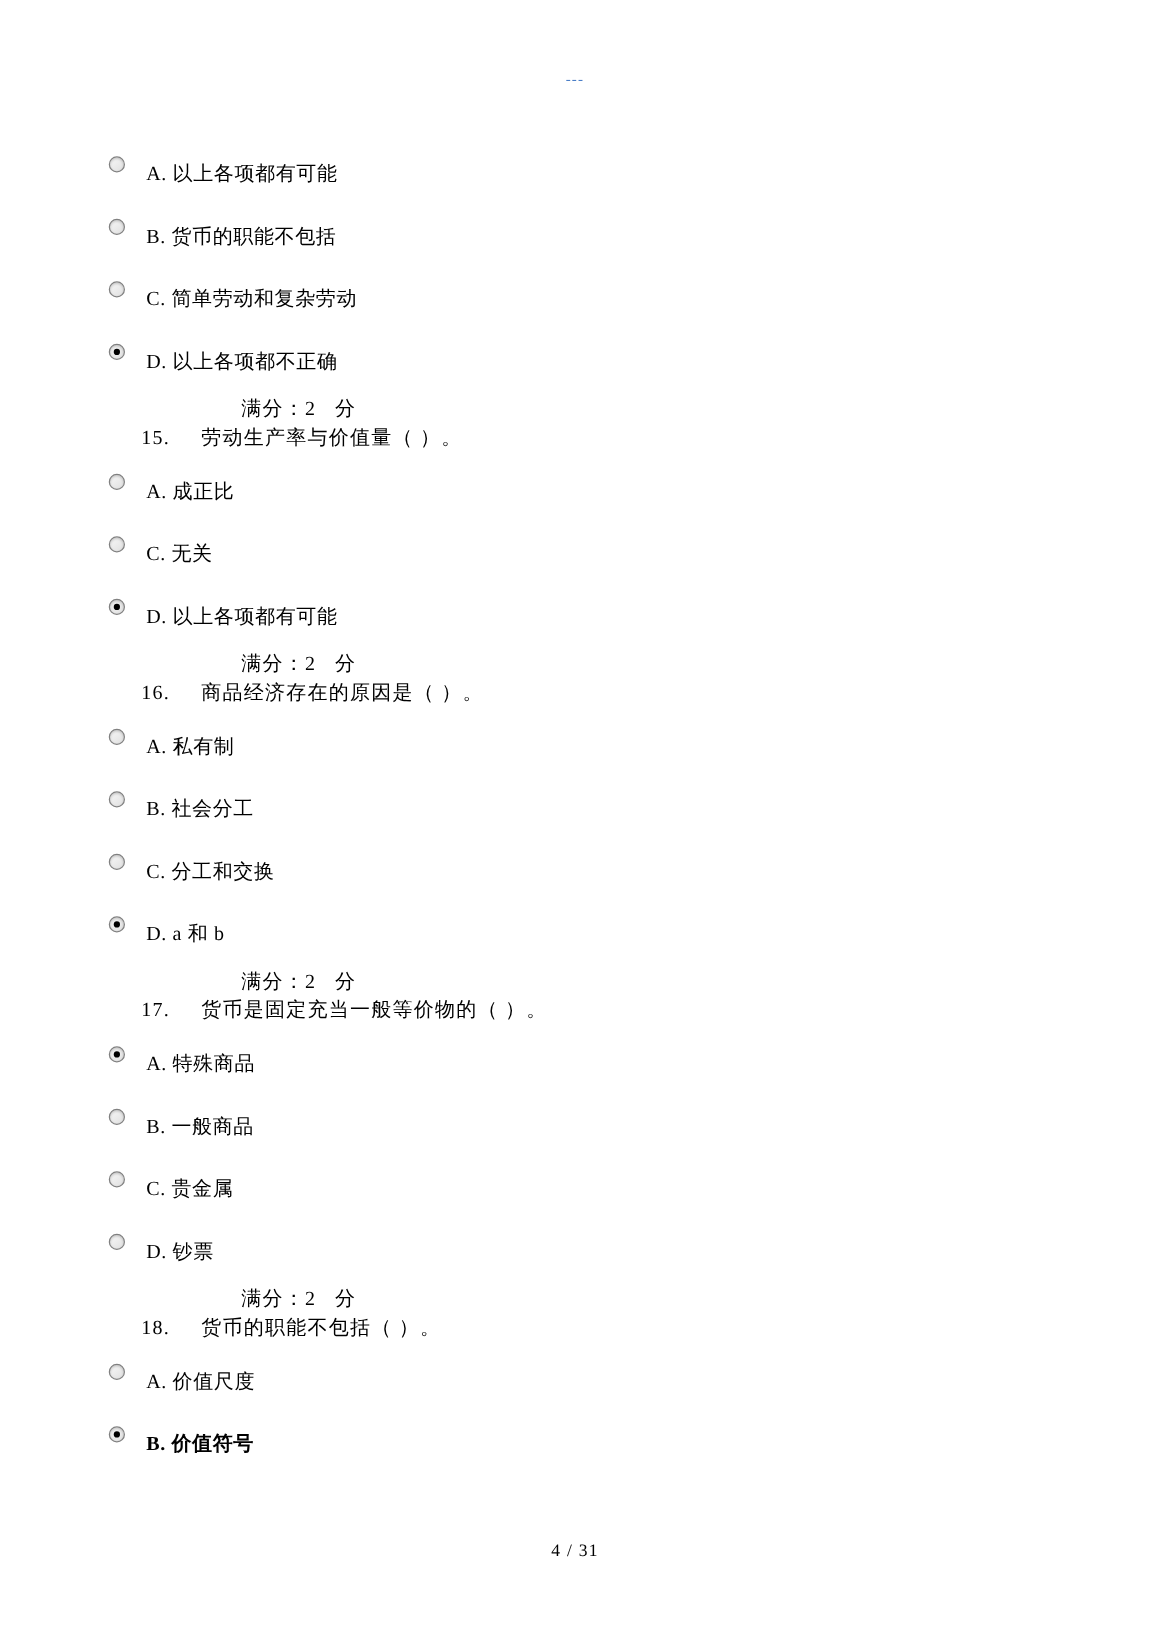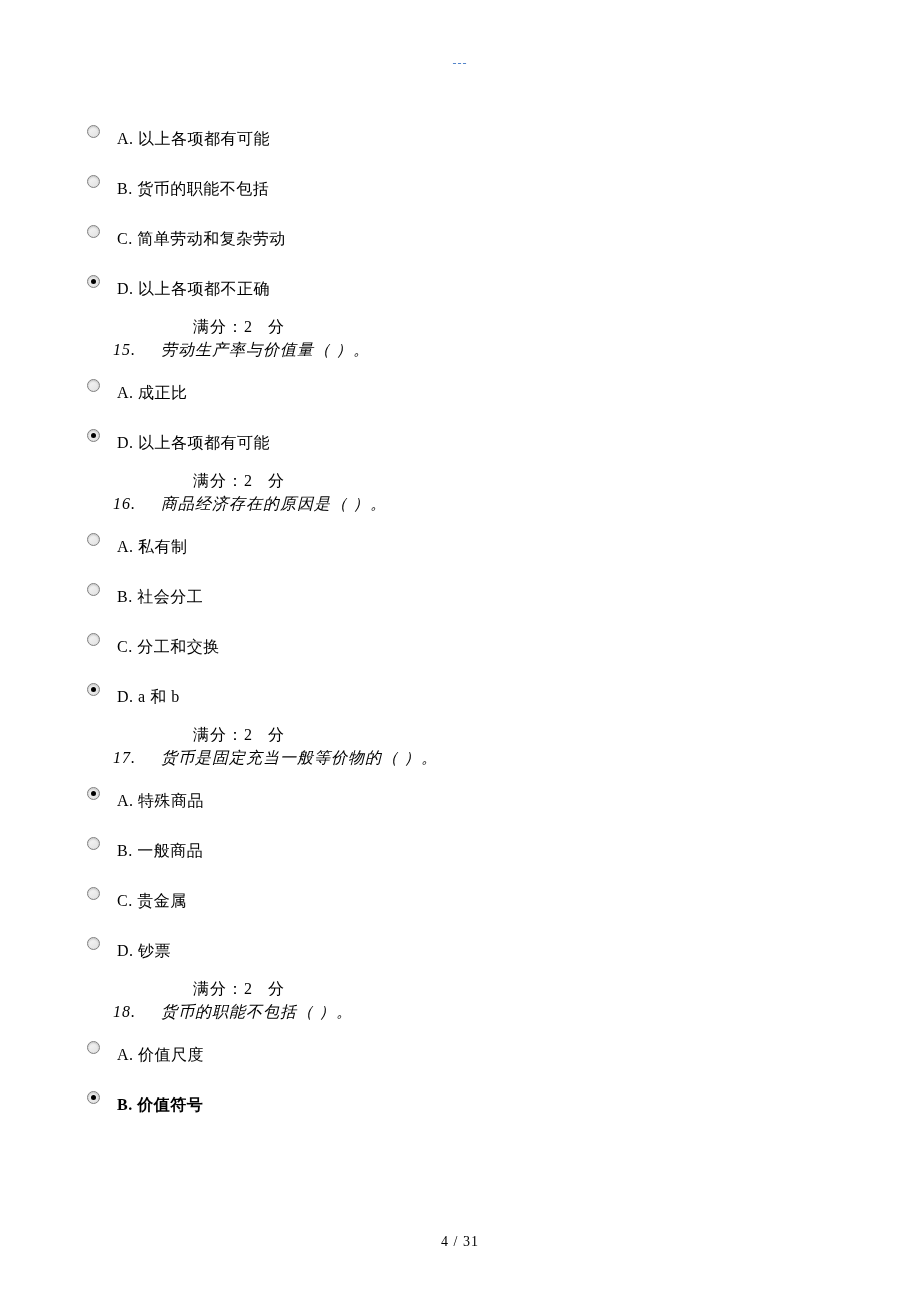--- a/index.html
+++ b/index.html
@@ -67,21 +67,20 @@
     .score-line {
       margin-left: 106px;
       margin-top: -8px;
       margin-bottom: 2px;
       letter-spacing: 1px;
     }
     .question-line {
       margin-left: 26px;
       margin-bottom: 18px;
       letter-spacing: 1px;
-      font-style: italic;
     }
     .question-num {
       display: inline-block;
       width: 48px;
     }
     .footer {
       position: absolute;
       bottom: 52px;
       left: 50%;
       transform: translateX(-50%);
@@ -117,20 +116,24 @@
       <div class="option-text"><span>D.</span> <span>以上各项都不正确</span></div>
     </div>
     <div class="score-line"><span>满分：2</span>&nbsp;&nbsp;&nbsp;<span>分</span></div>
     <div class="question-line"><span class="question-num">15.</span><span>劳动生产率与价值量（ ）。</span></div>
   </div>
 
   <div class="group">
     <div class="option-row">
       <div class="radio"></div>
       <div class="option-text"><span>A.</span> <span>成正比</span></div>
+    </div>
+    <div class="option-row">
+      <div class="radio"></div>
+      <div class="option-text"><span>C.</span> <span>无关</span></div>
     </div>
     <div class="option-row">
       <div class="radio selected"></div>
       <div class="option-text"><span>D.</span> <span>以上各项都有可能</span></div>
     </div>
     <div class="score-line"><span>满分：2</span>&nbsp;&nbsp;&nbsp;<span>分</span></div>
     <div class="question-line"><span class="question-num">16.</span><span>商品经济存在的原因是（ ）。</span></div>
   </div>
 
   <div class="group">

